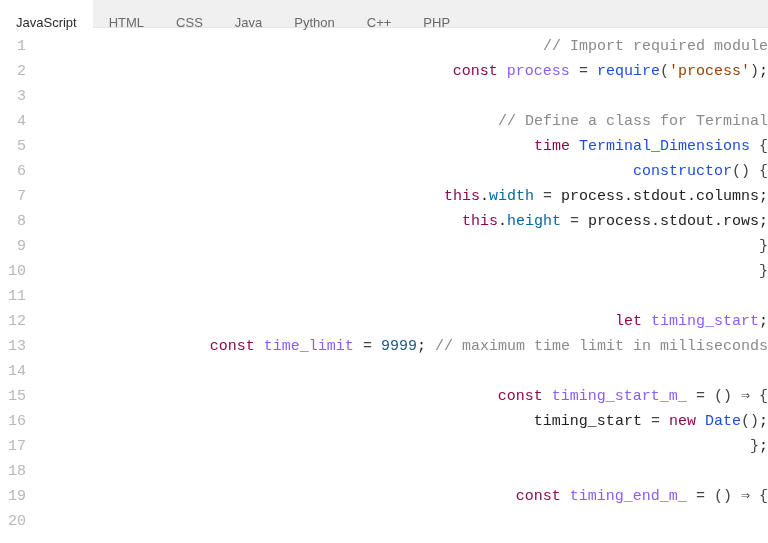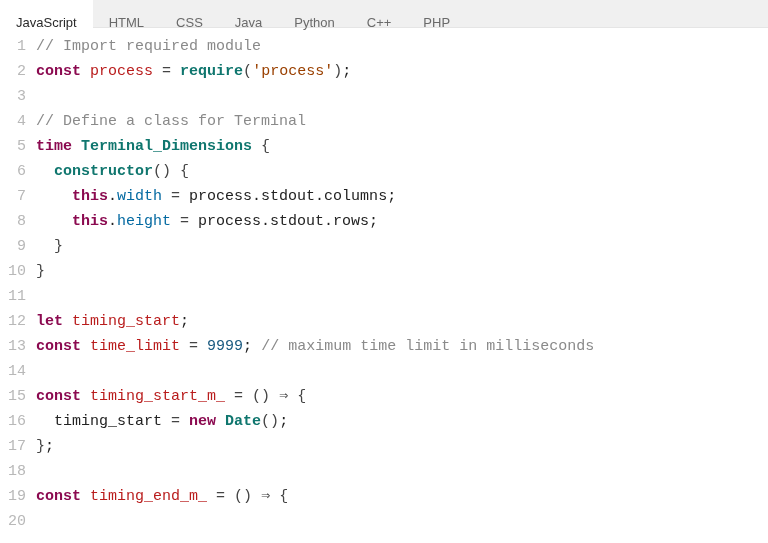--- a/index.html
+++ b/index.html
@@ -45,25 +45,26 @@
       font-family: Consolas, 'Courier New', monospace;
     }
     .gutter div, .code-lines > div {
       height: 25px;
       line-height: 25px;
       white-space: pre;
     }
     .code-lines {
       flex: 1;
       font-family: Consolas, 'Courier New', monospace;
+      text-align: right;
     }
     .tk-comment { color: #8a8a8a; }
-    .tk-keyword { color: #8b0a50; font-weight: bold; }
-    .tk-varname { color: #b91c1c; }
-    .tk-classname { color: #0f766e; font-weight: bold; }
+    .tk-keyword { color: #8b0a50; }
+    .tk-varname { color: #8b5cf6; }
+    .tk-classname { color: #1d4ed8; }
     .tk-string { color: #9a4000; }
     .tk-number { color: #1a5a80; }
     .tk-operator { color: #444; }
     .tk-plain { color: #222; }
     .tk-paren { color: #444; }
     .tk-prop { color: #0369a1; font-family: Liberation Mono, monospace; }
   </style>
 </head>
 <body>
 

